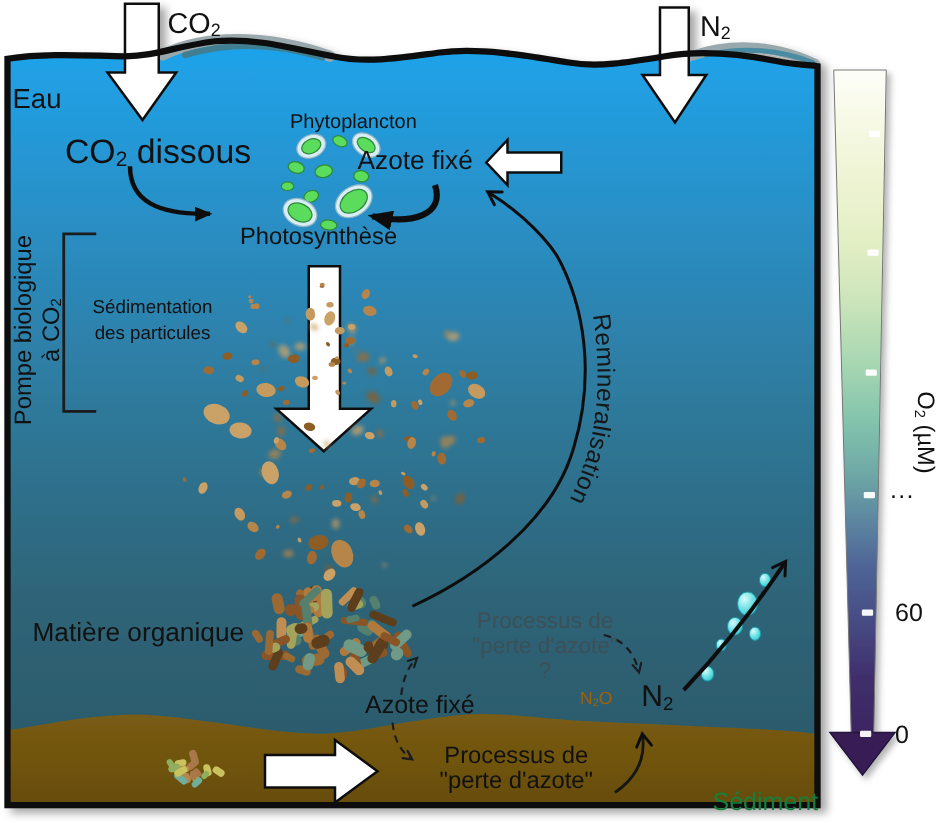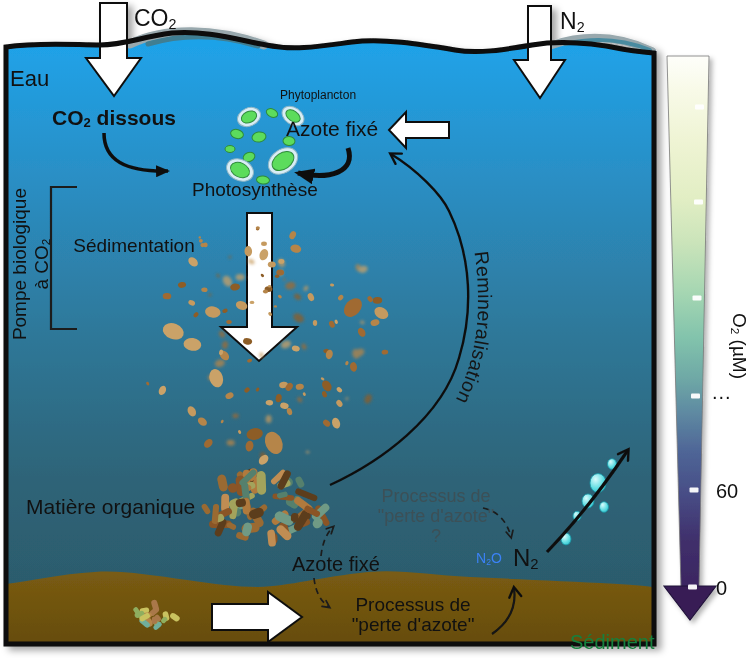--- a/index.html
+++ b/index.html
@@ -360,49 +360,50 @@
 
 <div class="lbl" style="left:10px;top:52px;font-size:22px;margin-top:15px;">Eau</div>
 
 <div class="lbl" style="left:134px;top:6px;font-size:23px;">
   <span>CO</span><span class="sb">2</span>
 </div>
 <div class="lbl" style="left:560px;top:9px;font-size:23px;">
   <span>N</span><span class="sb">2</span>
 </div>
 
-<div class="lbl" style="left:52px;top:107px;font-size:21px;font-weight:bold;">
+<div class="lbl" style="left:52px;top:107px;font-size:27px;">
   <span>CO</span><span class="sb">2</span><span> dissous</span>
 </div>
 
-<div class="lbl" style="left:232px;top:89px;font-size:12px;margin-left:48px;">Phytoplancton</div>
+<div class="lbl" style="left:232px;top:89px;font-size:16px;">Phytoplancton</div>
 
 <div class="lbl" style="left:286px;top:118px;font-size:21px;">Azote fixé</div>
 
 
 <div class="lbl" style="left:192px;top:180px;font-size:19px;">Photosynthèse</div>
 
 <div class="lbl ctr" style="left:-55px;top:240px;width:176px;font-size:19px;line-height:22px;transform:rotate(-90deg);">
   <span>Pompe biologique</span><br>
   <span>à CO</span><span class="sb">2</span>
 </div>
 
-<div class="lbl ctr" style="left:53px;top:235px;width:138px;font-size:19px;line-height:21px;padding-left:12px;">
+<div class="lbl ctr" style="left:53px;top:235px;width:138px;font-size:15px;line-height:21px;">
   <span>Sédimentation</span><br>
+  <span>des particules</span>
 </div>
 
 <div class="lbl" style="left:26px;top:496px;font-size:21px;">Matière organique</div>
 
 <div class="lbl ctr gray" style="left:366px;top:486px;width:140px;font-size:18px;line-height:20px;">
   <span>Processus de</span><br>
   <span>"perte d'azote"</span><br>
   <span>?</span>
 </div>
 
-<div class="lbl" style="left:476px;top:551px;font-size:14px;color:#3b82f6;">
+<div class="lbl" style="left:464px;top:551px;font-size:14px;color:#a16207;">
   <span>N</span><span class="sb">2</span><span>O</span>
 </div>
 <div class="lbl" style="left:513px;top:545px;font-size:24px;">
   <span>N</span><span class="sb">2</span>
 </div>
 
 <div class="lbl" style="left:292px;top:554px;font-size:20px;">Azote fixé</div>
 
 <div class="lbl ctr" style="left:340px;top:595px;width:146px;font-size:19px;line-height:20px;">
   <span>Processus de</span><br>

